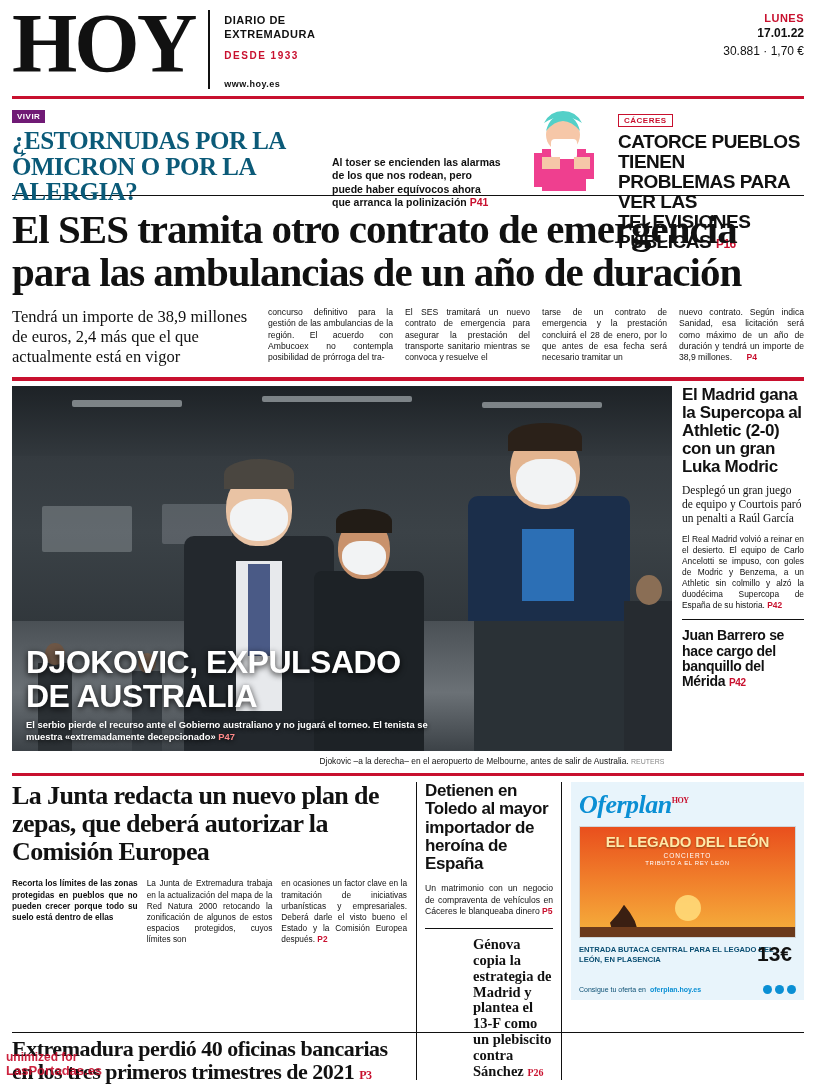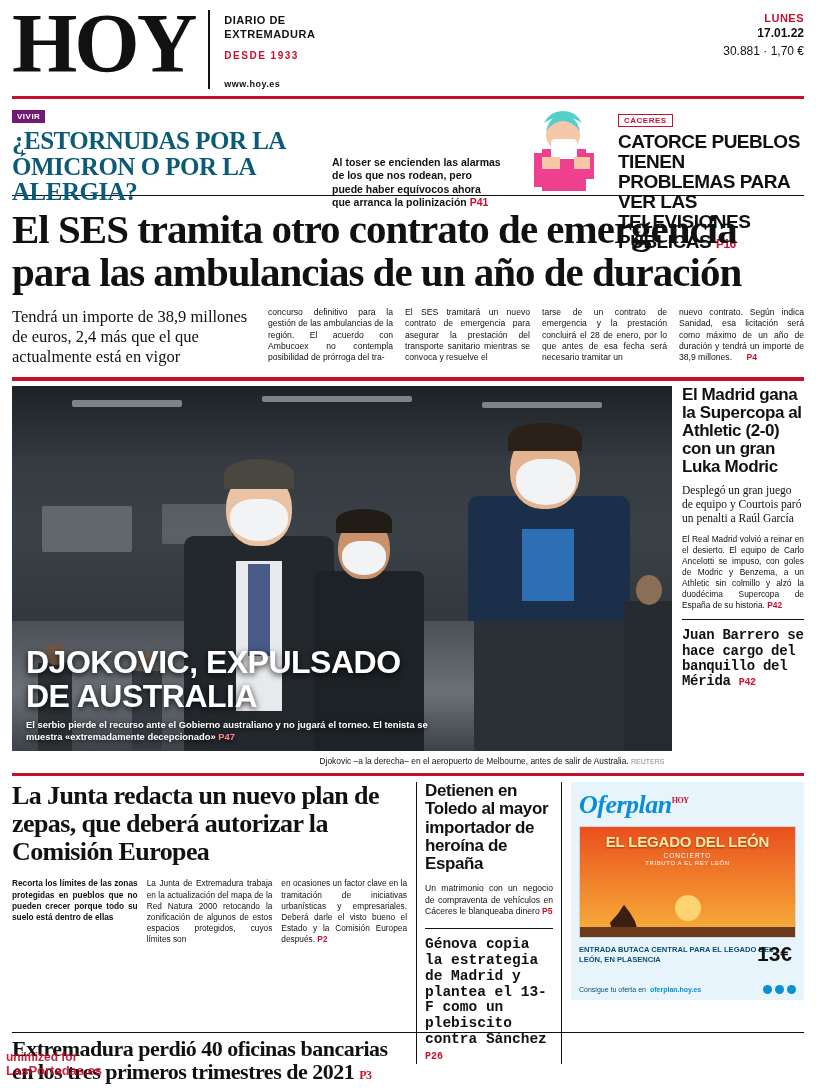--- a/index.html
+++ b/index.html
@@ -132,21 +132,21 @@
   .sports .sub {
     font-family: "Liberation Serif", serif;
     font-size: 11.5px; line-height: 1.2; margin-top: 8px; color: #111;
   }
   .sports .body {
     font-size: 8.4px; line-height: 1.32; margin-top: 8px; color: #111; text-align: justify;
   }
   .sports .body .pg { color: #c8102e; font-weight: bold; }
   .sports .hr { height: 1px; background: #111; margin: 8px 0; }
   .sports h4 {
-    font-size: 14px; line-height: 1.08; font-weight: bold; color: #111; letter-spacing: -0.3px; font-family: Liberation Mono, monospace;
+    font-size: 14px; line-height: 1.08; font-weight: bold; color: #111; letter-spacing: -0.3px;
   }
   .sports h4 .pg { color: #c8102e; font-size: 10px; }
 
   
   .rule-red3 { height: 3px; background: #c8102e; margin: 6px 12px 0 12px; }
   .bottom { display: flex; padding: 6px 12px 0 12px; gap: 9px; }
   .bl { width: 395px; }
   .bl h1 {
     font-family: "Liberation Serif", serif;
     font-size: 26px; line-height: 1.08; font-weight: bold; color: #111; letter-spacing: -0.6px;
@@ -158,22 +158,22 @@
 
   .bm { width: 146px; border-left: 1px solid #111; border-right: 1px solid #111; padding: 0 8px; }
   .bm h2 {
     font-family: "Liberation Sans", sans-serif;
     font-size: 17px; line-height: 1.07; font-weight: bold; color: #111; letter-spacing: -0.4px;
   }
   .bm .body { font-size: 8.6px; line-height: 1.34; margin-top: 10px; text-align: justify; color:#111; }
   .bm .body .pg { color: #c8102e; font-weight: bold; }
   .bm .hr { height: 1px; background: #111; margin: 10px 0 8px 0; }
   .bm h3 {
-    font-family: Liberation Mono, monospace;
-    font-size: 14.5px; line-height: 1.1; font-weight: bold; color: #111;
+    font-family: Liberation Serif, serif;
+    font-size: 14.5px; line-height: 1.1; font-weight: bold; color: #111; margin-left: 48px;
   }
   .bm h3 .pg { color: #c8102e; font-size: 10px; }
 
   .br { flex: 1; }
   .ad {
     background: #e8f4fb; height: 218px; position: relative; padding: 8px;
   }
   .ad .brand {
     font-family: "Liberation Serif", serif; font-style: italic;
     font-size: 26px; font-weight: bold; color: #0a8fd4; letter-spacing: -0.5px;

